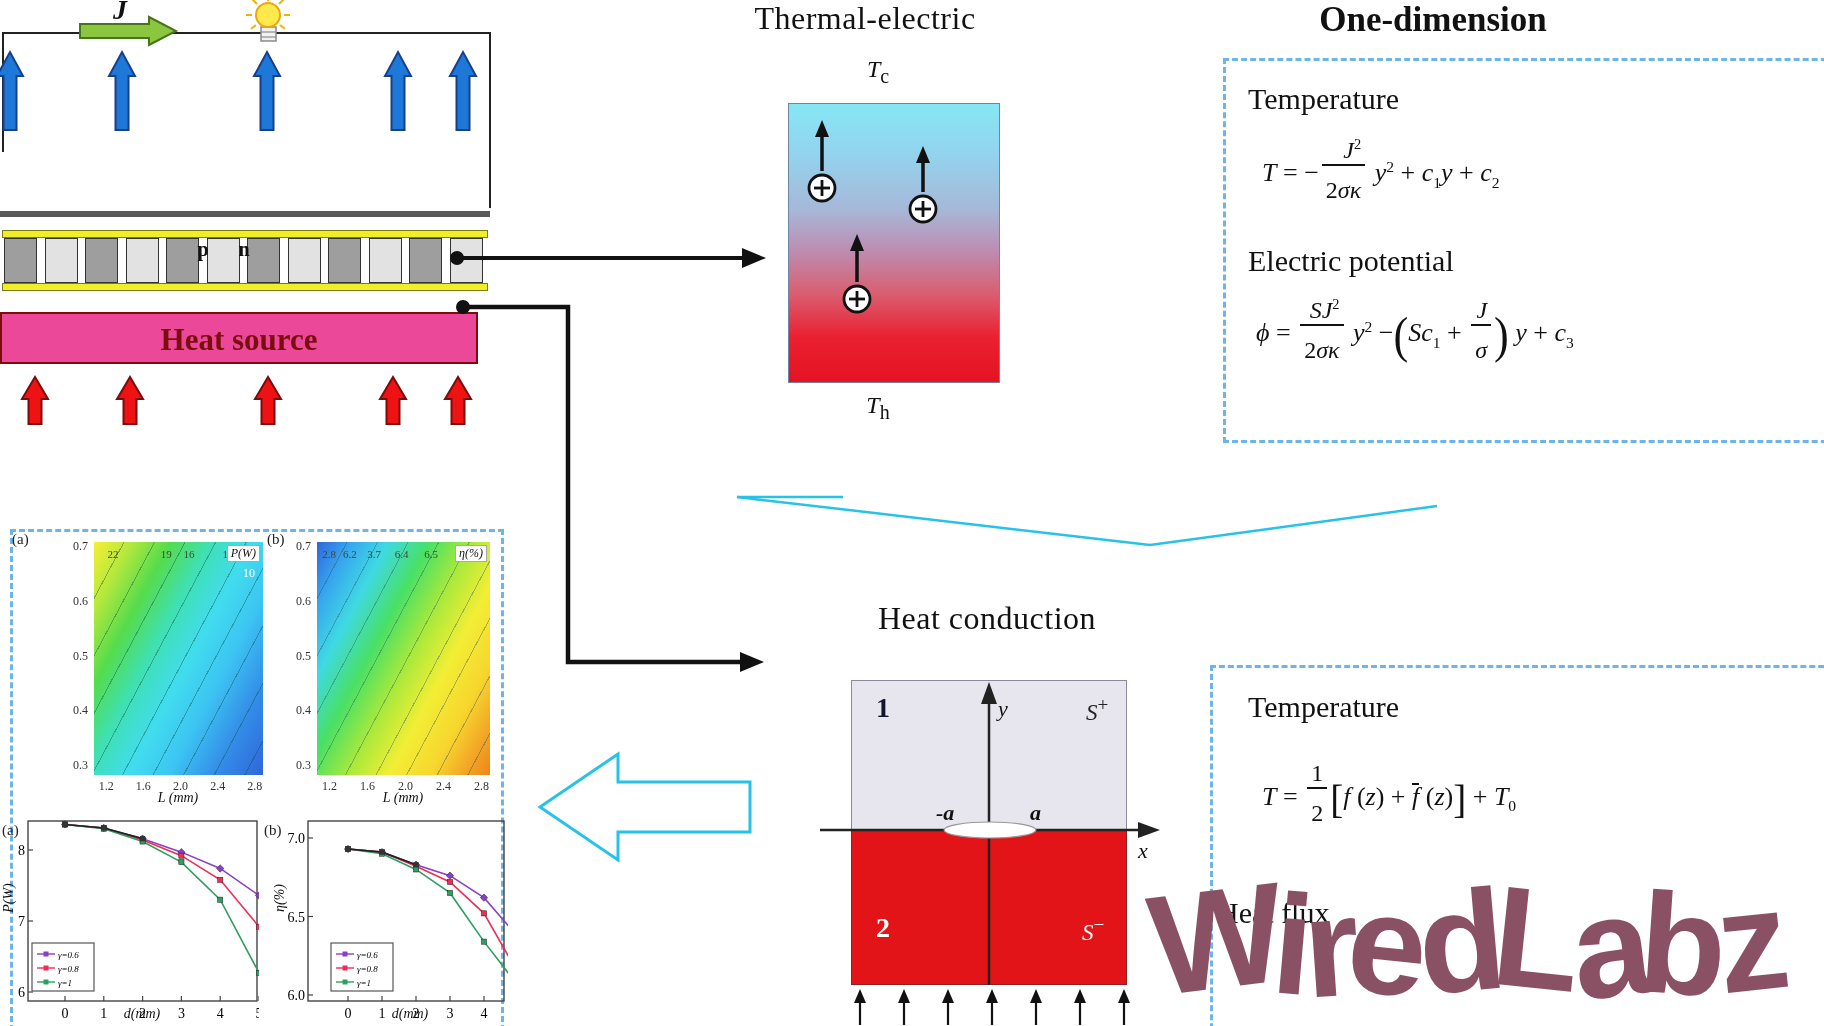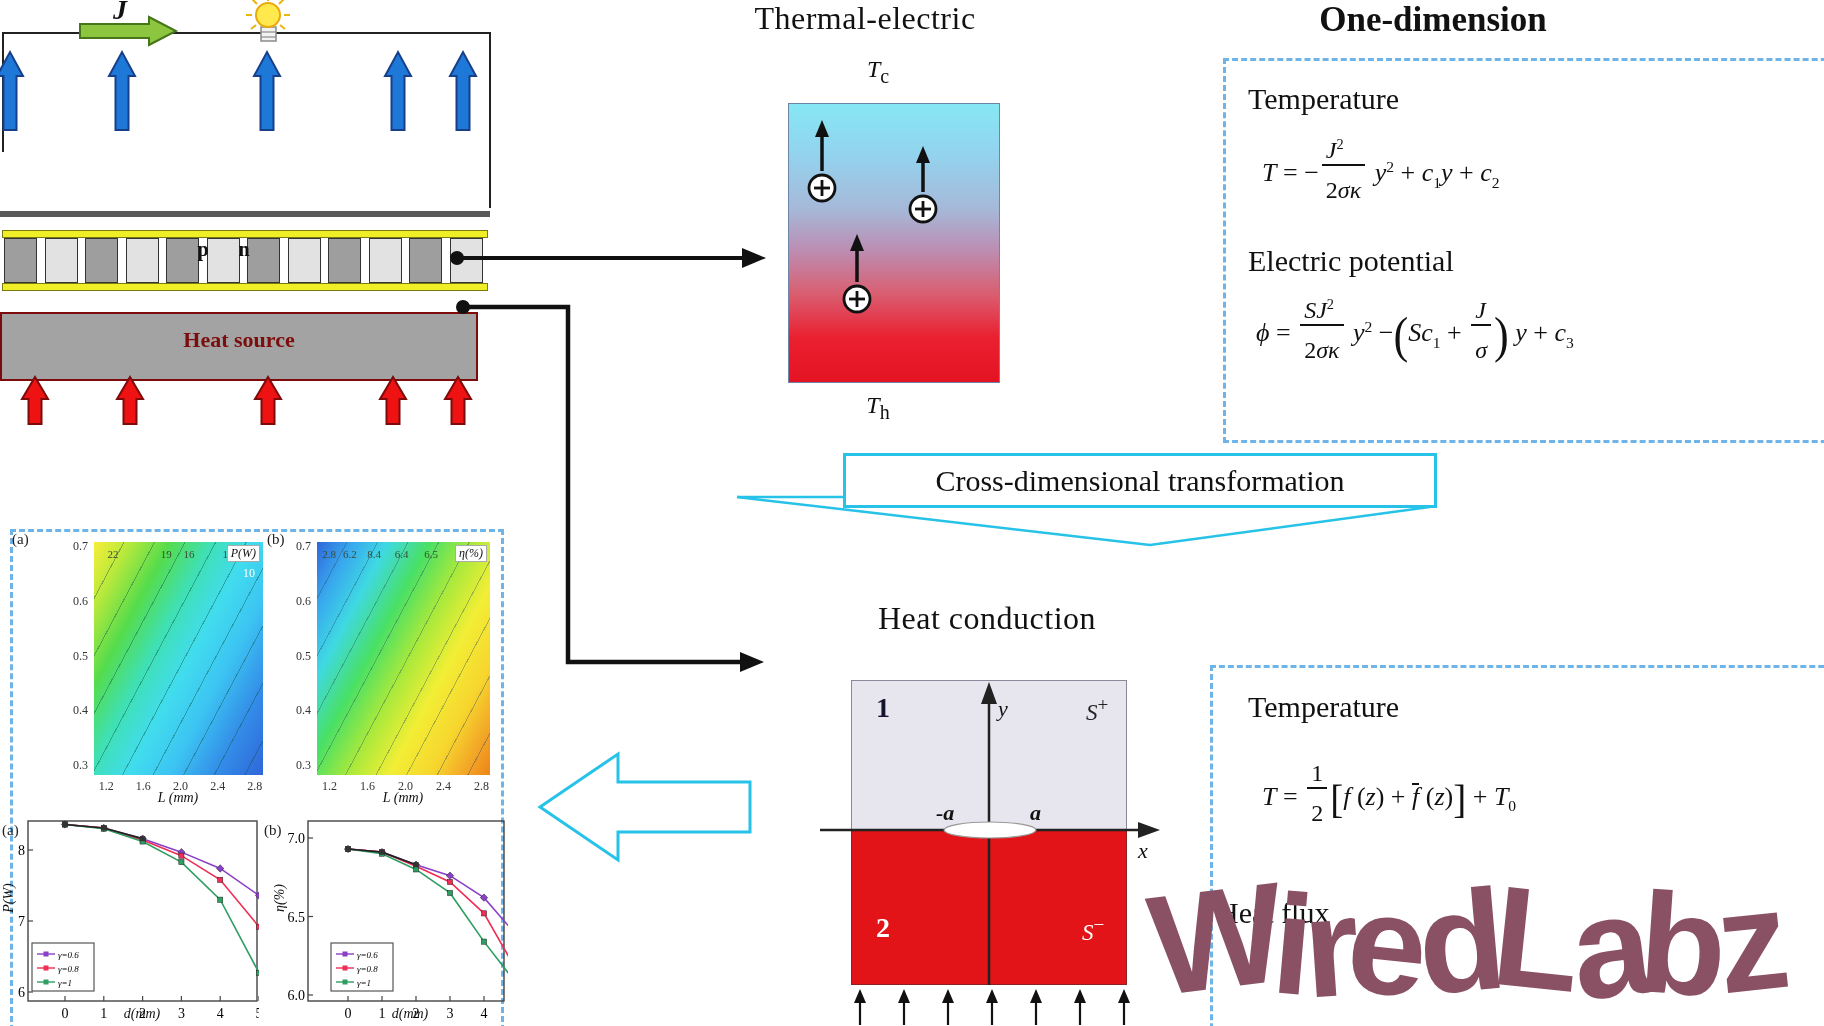--- a/index.html
+++ b/index.html
@@ -6,22 +6,22 @@
   #canvas{position:relative;width:1824px;height:1026px;background:#fff;overflow:hidden;
           font-family:"Liberation Serif", serif;color:#111;}
   .abs{position:absolute;}
   .ctr{text-align:center;}
   .ttl{font-size:32px;letter-spacing:.5px;}
   .ttl-b{font-size:35px;font-weight:bold;}
   
   #heat-sink{left:0;top:153px;width:490px;height:55px;background:#e3e3e3;border:2px solid #2a2a2a;
              box-sizing:border-box;line-height:51px;font-size:31px;font-weight:bold;color:#0f1626;}
   #dark-strip{left:0;top:211px;width:490px;height:6px;background:#5a5a5a;}
-  #heat-source{left:0;top:312px;width:478px;height:69px;background:#a3a3a3;border:2px solid #7d0b0b;
-               box-sizing:border-box;line-height:51px;font-size:22px;font-weight:bold;color:#7c0d0d;}
+  #heat-source{left:0;top:312px;width:478px;height:52px;background:#ec4899;border:2px solid #7d0b0b;
+               box-sizing:border-box;line-height:51px;font-size:31px;font-weight:bold;color:#7c0d0d;}
   .cu{position:absolute;left:2px;width:486px;height:8px;background:#efee27;border:1px solid #7a7a10;box-sizing:border-box;}
   .leg{position:absolute;top:238px;height:45px;border:1px solid #333;box-sizing:border-box;
        font-size:20px;font-weight:bold;text-align:center;line-height:42px;color:#1c1c1c;}
   
   #te-box{left:788px;top:103px;width:212px;height:280px;border:1px solid #6d86a8;box-sizing:border-box;
     background:linear-gradient(180deg,#86e7f4 0%,#93d3ee 18%,#a6b8d8 38%,#bb8fb4 52%,#d95f72 68%,#ea2030 84%,#e41322 100%);}
   
   #hc-top{left:851px;top:680px;width:276px;height:150px;background:#e7e6ee;border:1px solid #8a8a9d;box-sizing:border-box;}
   #hc-bot{left:851px;top:830px;width:276px;height:155px;background:#e21417;border:1px solid #8a2222;box-sizing:border-box;}
   
@@ -29,21 +29,21 @@
   #box-1d{left:1223px;top:58px;width:640px;height:385px;}
   #box-2d{left:1210px;top:665px;width:650px;height:400px;}
   #box-em{left:10px;top:529px;width:494px;height:520px;}
   
   #banner{left:843px;top:453px;width:594px;height:55px;background:#fff;border:3px solid #27c2e8;
           box-sizing:border-box;line-height:49px;font-size:30px;}
   
   .eq{font-size:26px;white-space:nowrap;}
   .eq i{font-family:"Liberation Serif",serif;}
   .eq sup,.eq sub{font-size:60%;}
-  .fr{display:inline-block;vertical-align:middle;text-align:left;font-size:24px;margin:0 3px;}
+  .fr{display:inline-block;vertical-align:middle;text-align:right;font-size:24px;margin:0 3px;}
   .fr .nu{display:block;padding:0 4px;border-bottom:2px solid #111;}
   .fr .de{display:block;padding:11px 4px;}
   .bigp{display:inline-block;font-size:170%;font-weight:400;vertical-align:middle;transform:scaleY(1.15);}
   .bigb{display:inline-block;font-size:150%;vertical-align:middle;}
   .ol{border-top:2px solid #111;display:inline-block;line-height:.9;}
   .lbl{font-size:30px;}
   
   .contour{position:absolute;}
   .contour .tick{position:absolute;font-size:12px;color:#333;white-space:nowrap;}
   .contour .clabel{position:absolute;font-size:11px;color:#3a4a35;}
@@ -108,21 +108,21 @@
       <div class="tick" style="right: 179px; top: 106.5px;">0.5</div>
       <div class="tick" style="right: 179px; top: 161.25px;">0.4</div>
       <div class="tick" style="right: 179px; top: 216px;">0.3</div>
       <div class="tick" style="left: 0.38px; top: 237px; width: 24px; text-align: center;">1.2</div>
       <div class="tick" style="left: 38.44px; top: 237px; width: 24px; text-align: center;">1.6</div>
       <div class="tick" style="left: 76.5px; top: 237px; width: 24px; text-align: center;">2.0</div>
       <div class="tick" style="left: 114.56px; top: 237px; width: 24px; text-align: center;">2.4</div>
       <div class="tick" style="left: 152.62px; top: 237px; width: 24px; text-align: center;">2.8</div>
       <div class="clabel" style="left: 5.19px; top: 6px;">2.8</div>
       <div class="clabel" style="left: 25.95px; top: 6px;">6.2</div>
-      <div class="clabel" style="left: 50.17px; top: 6px;">8.4</div>
+      <div class="clabel" style="left: 50.17px; top: 6px;">3.7</div>
       <div class="clabel" style="left: 77.85px; top: 6px;">6.4</div>
       <div class="clabel" style="left: 107.26px; top: 6px;">6.5</div>
       <div class="clabel" style="left: 147.05px; top: 6px;">6.6</div>
       <div class="corner" style="right: 3px; top: 3px;">η(%)</div>
     </div>
 
   <svg class="abs z2" width="1824" height="1026" viewBox="0 0 1824 1026" style="left:0;top:0;">
 
     <path d="M3,152 L3,33 L490,33 L490,208" fill="none" stroke="#222" stroke-width="2"></path>
 
@@ -230,21 +230,20 @@
   <div class="abs z3 ctr ttl" style="left:700px;top:0;width:330px;">Thermal-electric</div>
   <div class="abs z3 ctr" style="left:838px;top:56px;width:80px;font-size:24px;"><i>T</i><sub>c</sub></div>
   <div class="abs z3 ctr" style="left:838px;top:392px;width:80px;font-size:24px;"><i>T</i><sub>h</sub></div>
 
   <div class="abs z3 ctr ttl-b" style="left:1263px;top:0;width:340px;">One-dimension</div>
   <div class="abs z3 lbl" style="left:1248px;top:82px;">Temperature</div>
   <div class="abs z3 eq" style="left:1262px;top:136px;"><i>T</i> = −<span class="fr"><span class="nu"><i>J</i><sup>2</sup></span><span class="de">2<i>σκ</i></span></span> <i>y</i><sup>2</sup> + <i>c</i><sub>1</sub><i>y</i> + <i>c</i><sub>2</sub></div>
   <div class="abs z3 lbl" style="left:1248px;top:244px;">Electric potential</div>
   <div class="abs z3 eq" style="left:1256px;top:296px;"><i>ϕ</i> = <span class="fr"><span class="nu"><i>SJ</i><sup>2</sup></span><span class="de">2<i>σκ</i></span></span> <i>y</i><sup>2</sup> −<span class="bigp">(</span><i>Sc</i><sub>1</sub> + <span class="fr"><span class="nu"><i>J</i></span><span class="de"><i>σ</i></span></span><span class="bigp">)</span> <i>y</i> + <i>c</i><sub>3</sub></div>
 
-  <div id="banner" class="abs z3 ctr">Cross-dimensional transformation</div>
 
   <div class="abs z3 ctr ttl" style="left:827px;top:600px;width:320px;">Heat conduction</div>
   <div class="abs z3" style="left:876px;top:692px;font-size:28px;font-weight:bold;color:#14142e;">1</div>
   <div class="abs z3" style="left:876px;top:912px;font-size:28px;font-weight:bold;color:#fff;">2</div>
   <div class="abs z3" style="left:1086px;top:694px;font-size:23px;color:#222;"><i>S</i><sup>+</sup></div>
   <div class="abs z3" style="left:1082px;top:914px;font-size:23px;color:#fff;"><i>S</i><sup>−</sup></div>
   <div class="abs z3" style="left:936px;top:800px;font-size:22px;font-style:italic;font-weight:bold;">-a</div>
   <div class="abs z3" style="left:1030px;top:800px;font-size:22px;font-style:italic;font-weight:bold;">a</div>
   <div class="abs z3" style="left:1138px;top:838px;font-size:22px;font-style:italic;">x</div>
   <div class="abs z3" style="left:998px;top:696px;font-size:22px;font-style:italic;">y</div>

